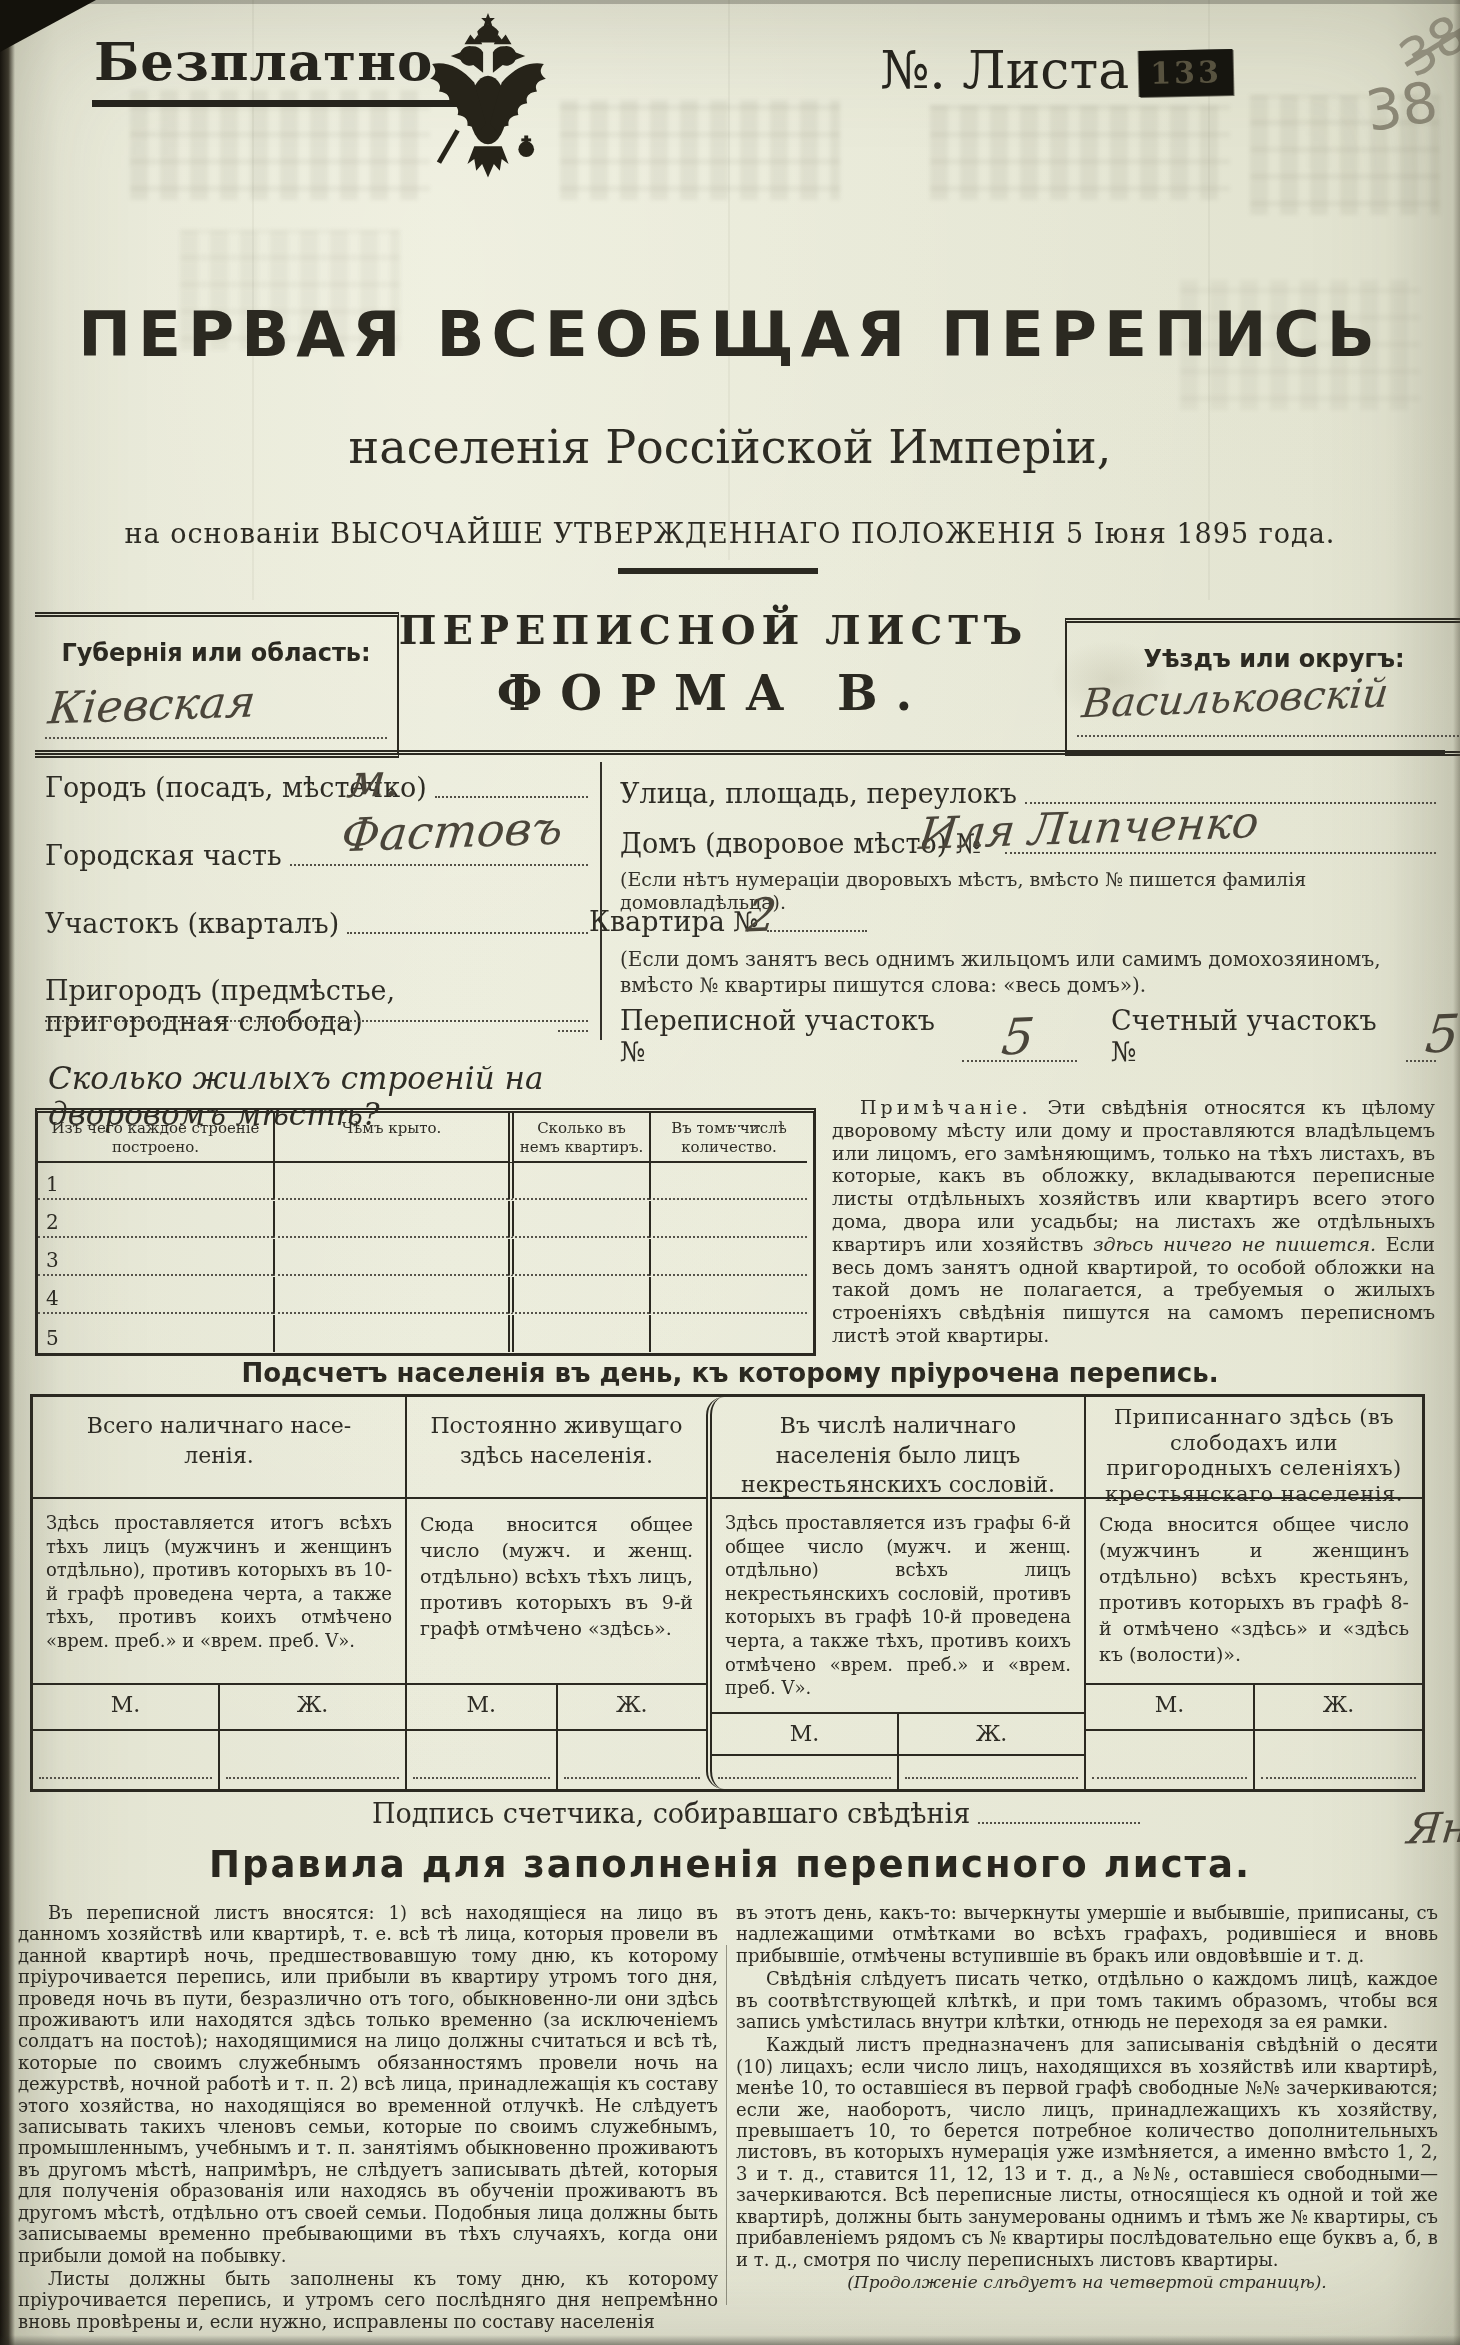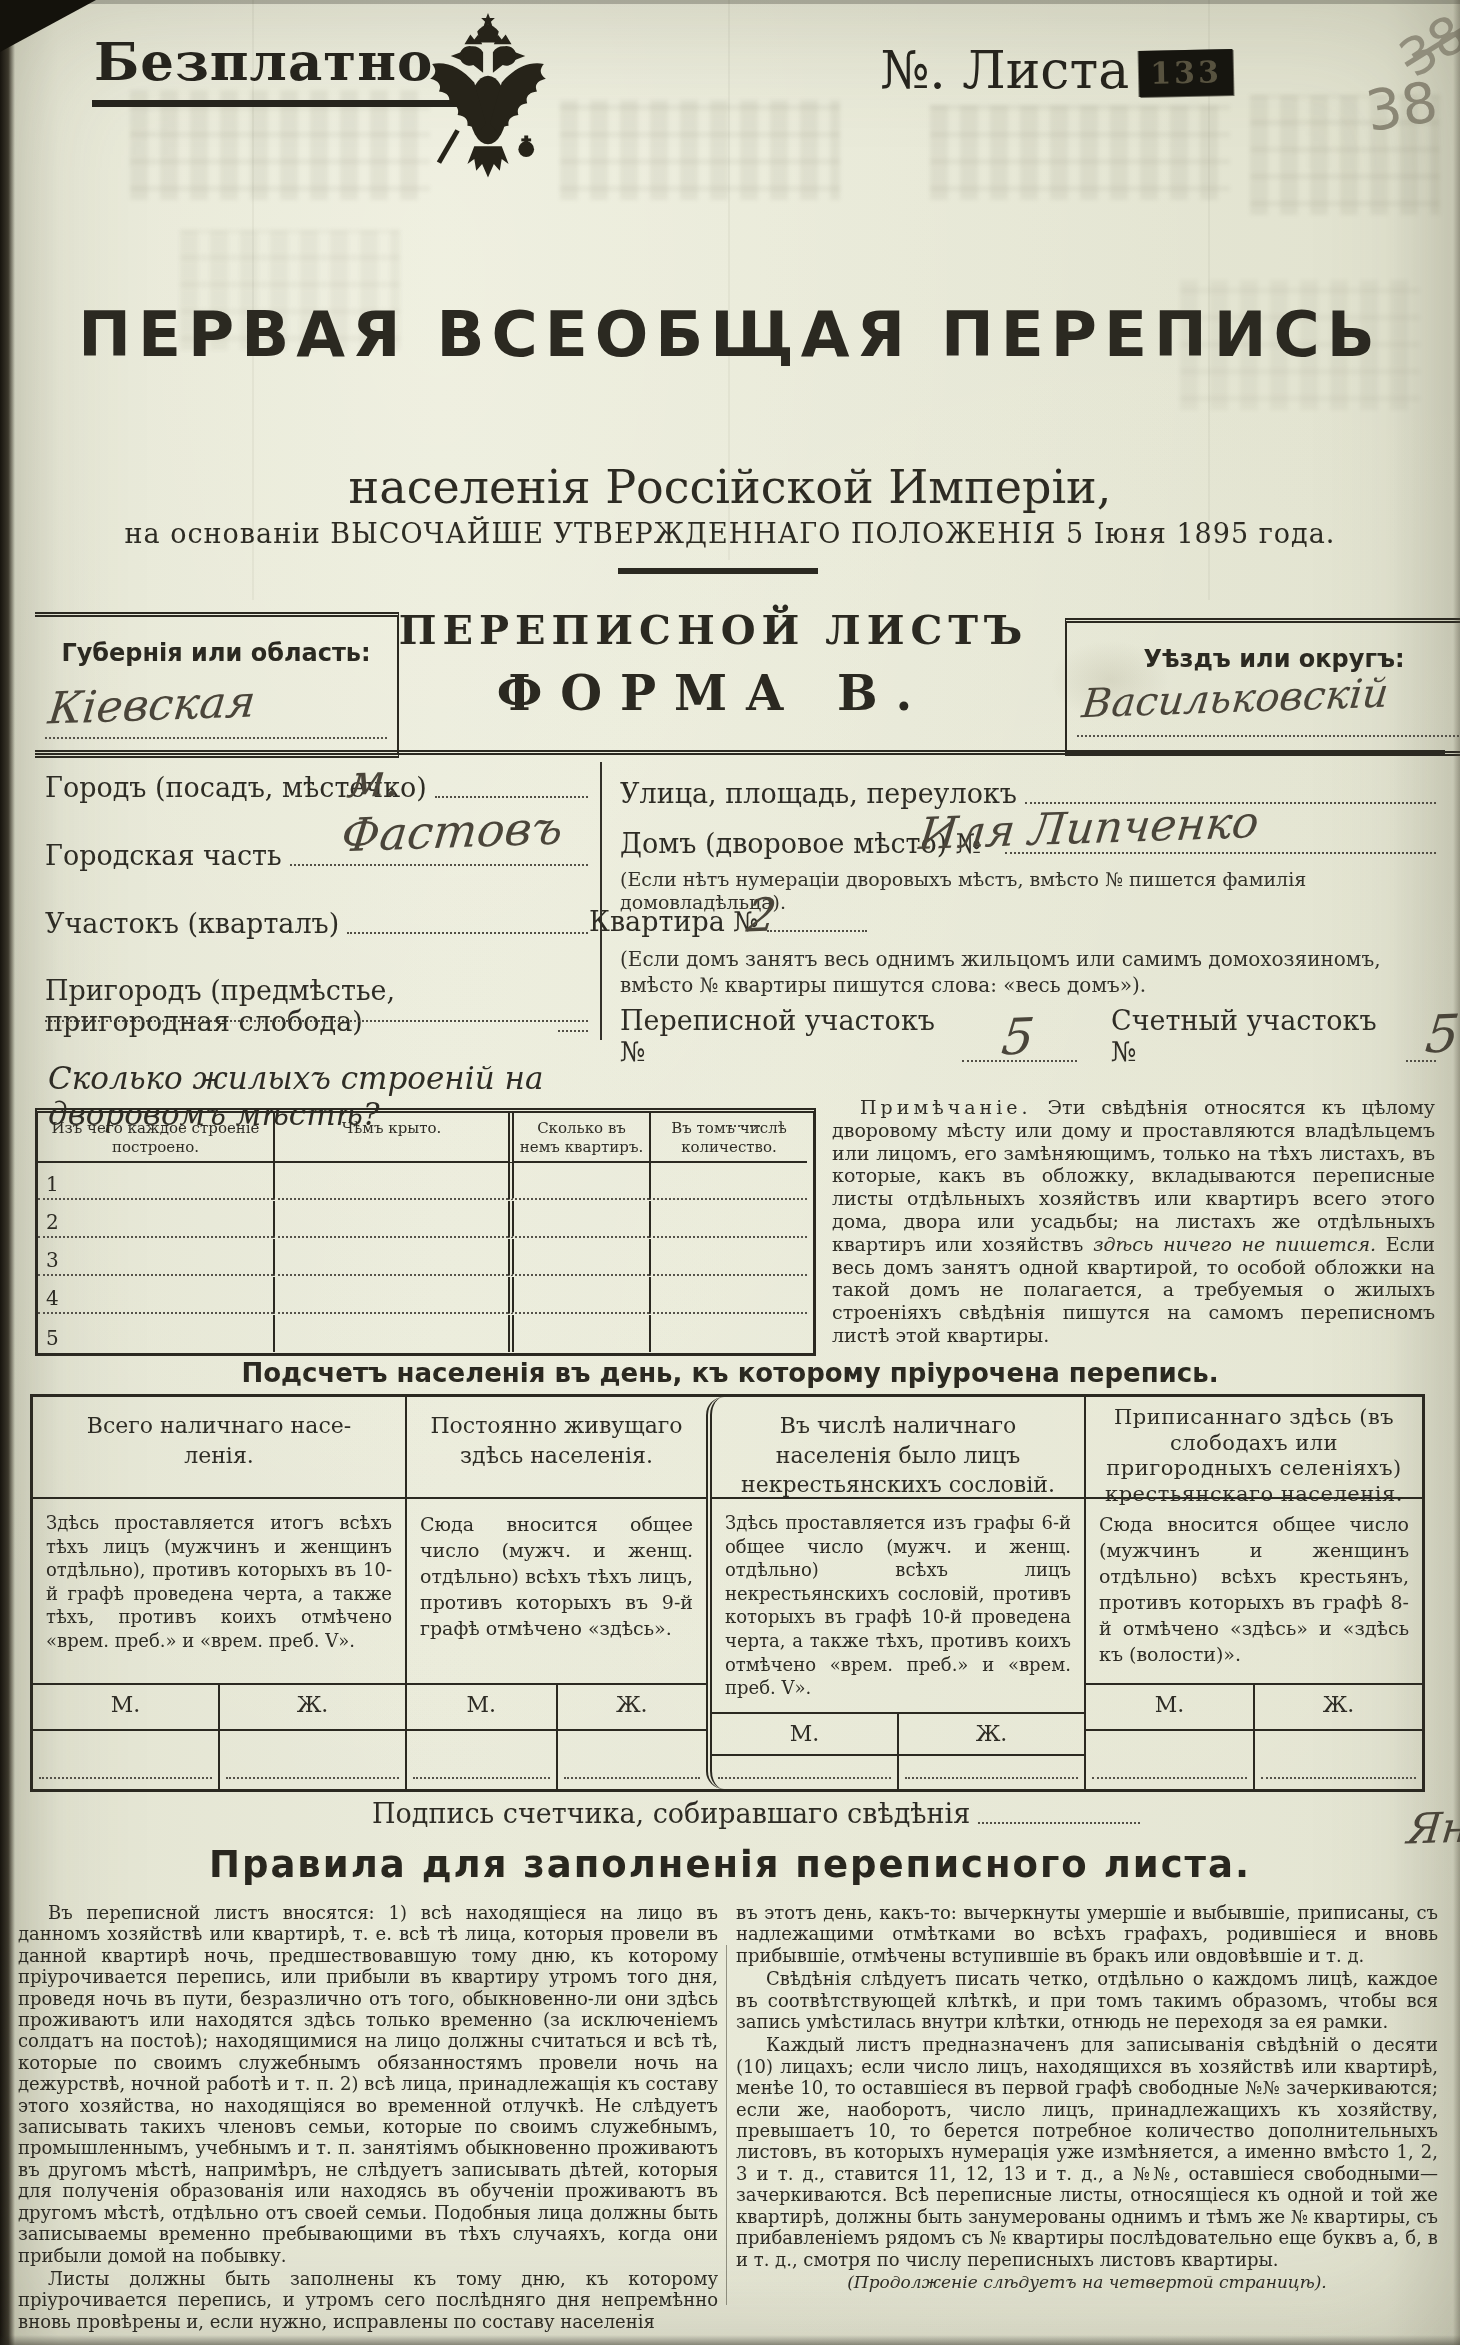--- a/index.html
+++ b/index.html
@@ -32,21 +32,21 @@
   .sheetno{left:880px;top:40px;font-size:52px;color:#26241d;display:flex;align-items:flex-start;}
   .stamp{display:inline-block;width:94px;height:46px;background:#16150f;margin-left:10px;margin-top:10px;
     transform:rotate(-1.2deg);text-align:center;line-height:46px;font-size:30px;font-weight:bold;
     color:#57523f;letter-spacing:3px;box-shadow:1px 1px 0 rgba(20,18,12,.6), -1px 0 0 rgba(20,18,12,.5);}
   .pencil{color:#837f6e;font-family:"DejaVu Sans",sans-serif;}
   .pencil-cross{right:-6px;top:16px;font-size:52px;transform:rotate(-32deg);text-decoration:line-through;opacity:.8;}
   .pencil-38{left:1366px;top:74px;font-size:56px;transform:rotate(-9deg);opacity:.9;}
   
   .t1{left:0;top:298px;width:100%;text-align:center;font-family:"DejaVu Sans",sans-serif;font-weight:bold;
       font-size:63px;letter-spacing:7px;color:#2b2921;}
-  .t2{left:0;top:420px;width:100%;text-align:center;font-size:46px;color:#2d2b23;margin-top:40px;}
+  .t2{left:0;top:420px;width:100%;text-align:center;font-size:46px;color:#2d2b23;}
   .t3{left:0;top:518px;width:100%;text-align:center;font-size:27px;letter-spacing:1px;color:#2d2b23;}
   .t3u{left:618px;top:568px;width:200px;height:6px;background:#2b2921;}
   
   .fh-left{left:35px;top:612px;width:362px;height:136px;border-top:5px double #2b2921;border-bottom:5px double #2b2921;border-right:2px solid #2b2921;}
   .fh-right{left:1030px;top:618px;width:414px;height:128px;border-top:5px double #2b2921;border-bottom:5px double #2b2921;border-left:2px solid #2b2921;margin-left:35px;}
   .fh-label{display:block;text-align:center;margin-top:22px;font-family:"DejaVu Sans",sans-serif;font-weight:bold;font-size:24px;color:#2b2921;}
   .fh-center{left:397px;top:606px;width:633px;text-align:center;color:#2b2921;}
   .fh-c1{font-size:40px;font-weight:bold;letter-spacing:6px;}
   .fh-c2{font-size:48px;font-weight:bold;letter-spacing:18px;margin-top:12px;}
   .fh-rule{left:35px;top:750px;width:1410px;height:0;border-top:5px double #2b2921;}

